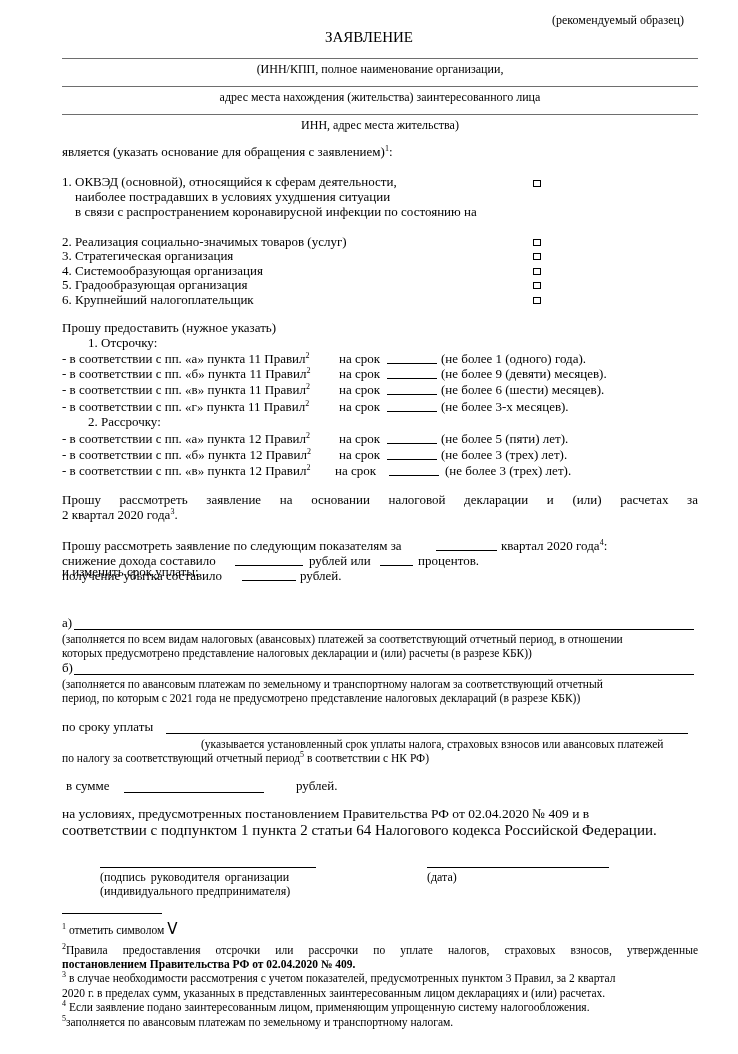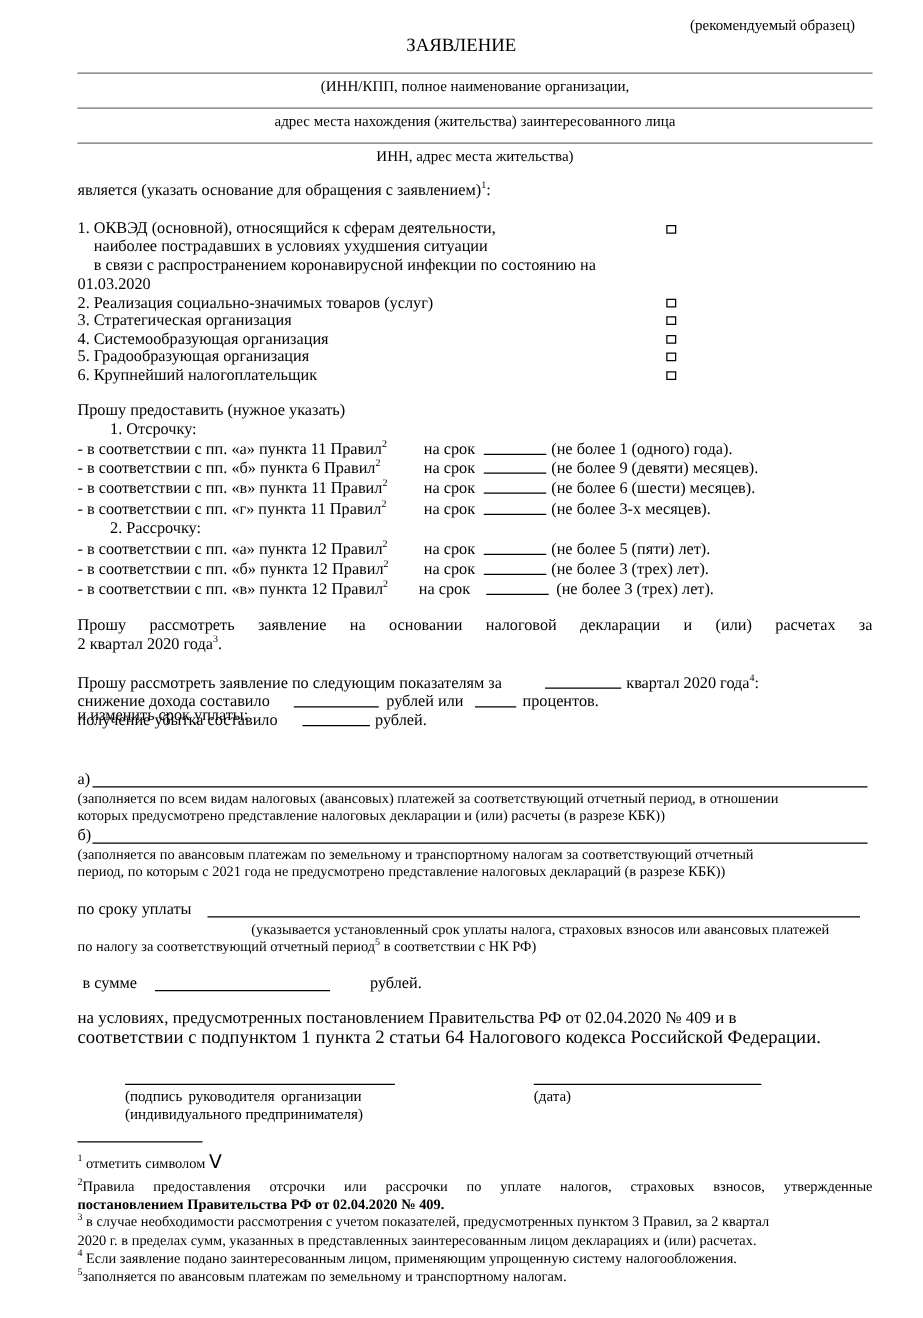--- a/index.html
+++ b/index.html
@@ -35,21 +35,20 @@
 <div class="abs f12 ctr" style="left:62px; width:636px; top:90px;">адрес места нахождения (жительства) заинтересованного лица</div>
 <div class="hline" style="left:62px; width:636px; top:114px;"></div>
 <div class="abs f12 ctr" style="left:62px; width:636px; top:118px;">ИНН, адрес места жительства)</div>
 
 <div class="abs f13" style="left:62px; top:144px;"><span>является (указать основание для обращения с заявлением)</span><sup>1</sup><span>:</span></div>
 
 <div class="abs f13" style="left:62px; top:174px;">
   <div>1. ОКВЭД (основной), относящийся к сферам деятельности,</div>
   <div style="padding-left:13px;">наиболее пострадавших в условиях ухудшения ситуации</div>
   <div style="padding-left:13px;">в связи с распространением коронавирусной инфекции по состоянию на</div>
-  <div>01.03.2020</div>
 </div>
 <div class="chk" style="top:180px;"></div>
 
 <div class="abs f13" style="left:62px; top:234px;">2. Реализация социально-значимых товаров (услуг)</div>
 <div class="chk" style="top:239px;"></div>
 <div class="abs f13" style="left:62px; top:248px;">3. Стратегическая организация</div>
 <div class="chk" style="top:253px;"></div>
 <div class="abs f13" style="left:62px; top:263px;">4. Системообразующая организация</div>
 <div class="chk" style="top:268px;"></div>
 <div class="abs f13" style="left:62px; top:277px;">5. Градообразующая организация</div>
@@ -58,21 +57,21 @@
 <div class="chk" style="top:297px;"></div>
 
 <div class="abs f13" style="left:62px; top:320px;">Прошу предоставить (нужное указать)</div>
 <div class="abs f13" style="left:88px; top:335px;font-family:Liberation Serif, serif;">1.   Отсрочку:</div>
 
 <div class="abs f13" style="left:62px; top:351px;"><span>- в соответствии с пп. «а» пункта 11 Правил</span><sup>2</sup></div>
 <div class="abs f13" style="left:339px; top:351px;">на срок</div>
 <div class="blank abs" style="left:387px; top:352px; width:50px;"></div>
 <div class="abs f13" style="left:441px; top:351px;">(не более 1 (одного) года).</div>
 
-<div class="abs f13" style="left:62px; top:366px;"><span>- в соответствии с пп. «б» пункта 6 Правил</span><sup>2</sup></div>
+<div class="abs f13" style="left:62px; top:366px;"><span>- в соответствии с пп. «б» пункта 11 Правил</span><sup>2</sup></div>
 <div class="abs f13" style="left:339px; top:366px;">на срок</div>
 <div class="blank abs" style="left:387px; top:367px; width:50px;"></div>
 <div class="abs f13" style="left:441px; top:366px;">(не более 9 (девяти) месяцев).</div>
 
 <div class="abs f13" style="left:62px; top:382px;"><span>- в соответствии с пп. «в» пункта 11 Правил</span><sup>2</sup></div>
 <div class="abs f13" style="left:339px; top:382px;">на срок</div>
 <div class="blank abs" style="left:387px; top:383px; width:50px;"></div>
 <div class="abs f13" style="left:441px; top:382px;">(не более 6 (шести) месяцев).</div>
 
 <div class="abs f13" style="left:62px; top:399px;"><span>- в соответствии с пп. «г» пункта 11 Правил</span><sup>2</sup></div>

